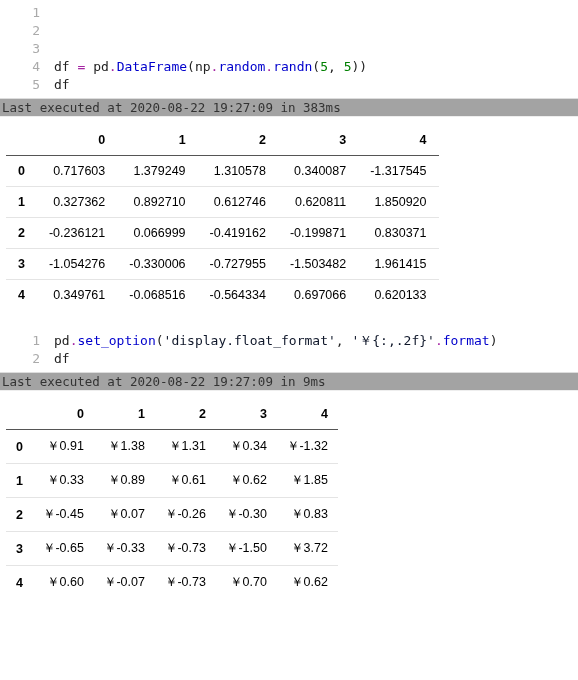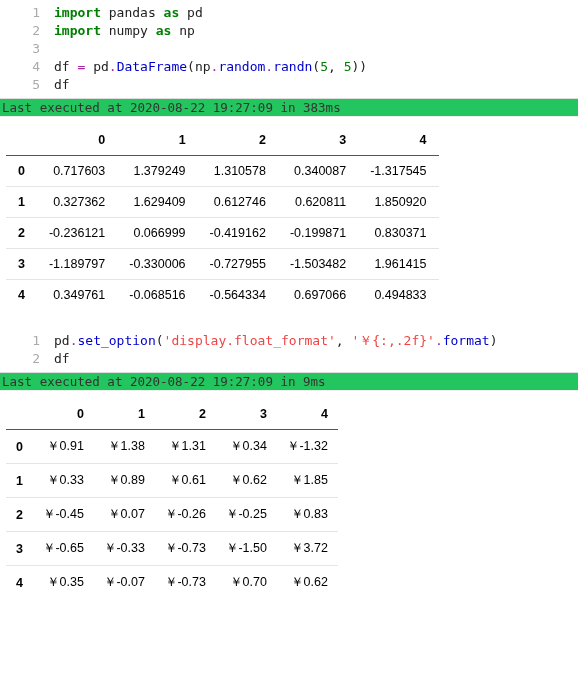--- a/index.html
+++ b/index.html
@@ -27,30 +27,30 @@
     flex-shrink: 0;
   }
   .code {
     white-space: pre;
     font-family: Consolas, Menlo, "DejaVu Sans Mono", monospace;
   }
   .k  { color: #008000; font-weight: bold; }
   .op { color: #a626a4; }
   .fn { color: #0000cc; text-align: right; }
   .num{ color: #008000; }
-  .str{ color: #ef4444; }
+  .str{ color: #0f172a; }
   .nm { color: #222; }
 
   .exec-info {
     font-family: Consolas, Menlo, monospace;
     font-size: 12.5px;
     color: #333;
     padding: 1px 2px;
     border-bottom: 1px solid #eee;
-    background: #22c55e;
+    background: #a3a3a3;
   }
 
   .out-table {
     border-collapse: collapse;
     margin: 8px 6px 18px 6px;
     font-family: "Helvetica Neue", Arial, sans-serif;
     font-size: 12.5px;
   }
   .out-table th, .out-table td {
     padding: 8px 12px;
@@ -69,25 +69,23 @@
   .corner { border-bottom: 1px solid #555; }
 
   .small .out-table th, .small .out-table td { padding: 8px 10px; }
 </style>
 </head>
 <body>
 
 <div class="code-cell">
   <div class="code-line">
     <span class="gutter">1</span>
-    <span class="code"><span class="k">import</span><span class="nm"> pandas </span><span class="k">as</span><span class="nm"> pd</span></span>
   </div>
   <div class="code-line">
     <span class="gutter">2</span>
-    <span class="code"><span class="k">import</span><span class="nm"> numpy </span><span class="k">as</span><span class="nm"> np</span></span>
   </div>
   <div class="code-line">
     <span class="gutter">3</span>
     <span class="code"> </span>
   </div>
   <div class="code-line">
     <span class="gutter">4</span>
     <span class="code"><span class="nm">df </span><span class="op">=</span><span class="nm"> pd</span><span class="op">.</span><span class="fn">DataFrame</span><span class="nm">(</span><span class="nm">np</span><span class="op">.</span><span class="fn">random</span><span class="op">.</span><span class="fn">randn</span><span class="nm">(</span><span class="num">5</span><span class="nm">, </span><span class="num">5</span><span class="nm">))</span></span>
   </div>
   <div class="code-line">
@@ -113,48 +111,48 @@
         <th>0</th>
         <td>0.717603</td>
         <td>1.379249</td>
         <td>1.310578</td>
         <td>0.340087</td>
         <td>-1.317545</td>
       </tr>
       <tr>
         <th>1</th>
         <td>0.327362</td>
-        <td>1.629409</td>
+        <td>0.892710</td>
         <td>0.612746</td>
         <td>0.620811</td>
         <td>1.850920</td>
       </tr>
       <tr>
         <th>2</th>
         <td>-0.236121</td>
         <td>0.066999</td>
         <td>-0.419162</td>
         <td>-0.199871</td>
         <td>0.830371</td>
       </tr>
       <tr>
         <th>3</th>
-        <td>-1.189797</td>
+        <td>-1.054276</td>
         <td>-0.330006</td>
         <td>-0.727955</td>
         <td>-1.503482</td>
         <td>1.961415</td>
       </tr>
       <tr>
         <th>4</th>
         <td>0.349761</td>
         <td>-0.068516</td>
         <td>-0.564334</td>
         <td>0.697066</td>
-        <td>0.494833</td>
+        <td>0.620133</td>
       </tr>
     </tbody>
 </table>
 
 <div class="code-cell">
   <div class="code-line">
     <span class="gutter">1</span>
     <span class="code"><span class="nm">pd</span><span class="op">.</span><span class="fn">set_option</span><span class="nm">(</span><span class="str">'display.float_format'</span><span class="nm">, </span><span class="str">'￥{:,.2f}'</span><span class="op">.</span><span class="fn">format</span><span class="nm">)</span></span>
   </div>
   <div class="code-line">
@@ -191,34 +189,34 @@
           <td>￥0.89</td>
           <td>￥0.61</td>
           <td>￥0.62</td>
           <td>￥1.85</td>
         </tr>
         <tr>
           <th>2</th>
           <td>￥-0.45</td>
           <td>￥0.07</td>
           <td>￥-0.26</td>
-          <td>￥-0.25</td>
+          <td>￥-0.30</td>
           <td>￥0.83</td>
         </tr>
         <tr>
           <th>3</th>
           <td>￥-0.65</td>
           <td>￥-0.33</td>
           <td>￥-0.73</td>
           <td>￥-1.50</td>
           <td>￥3.72</td>
         </tr>
         <tr>
           <th>4</th>
-          <td>￥0.35</td>
+          <td>￥0.60</td>
           <td>￥-0.07</td>
           <td>￥-0.73</td>
           <td>￥0.70</td>
           <td>￥0.62</td>
         </tr>
       </tbody>
 </table>
 </div>
 
 </body></html>

